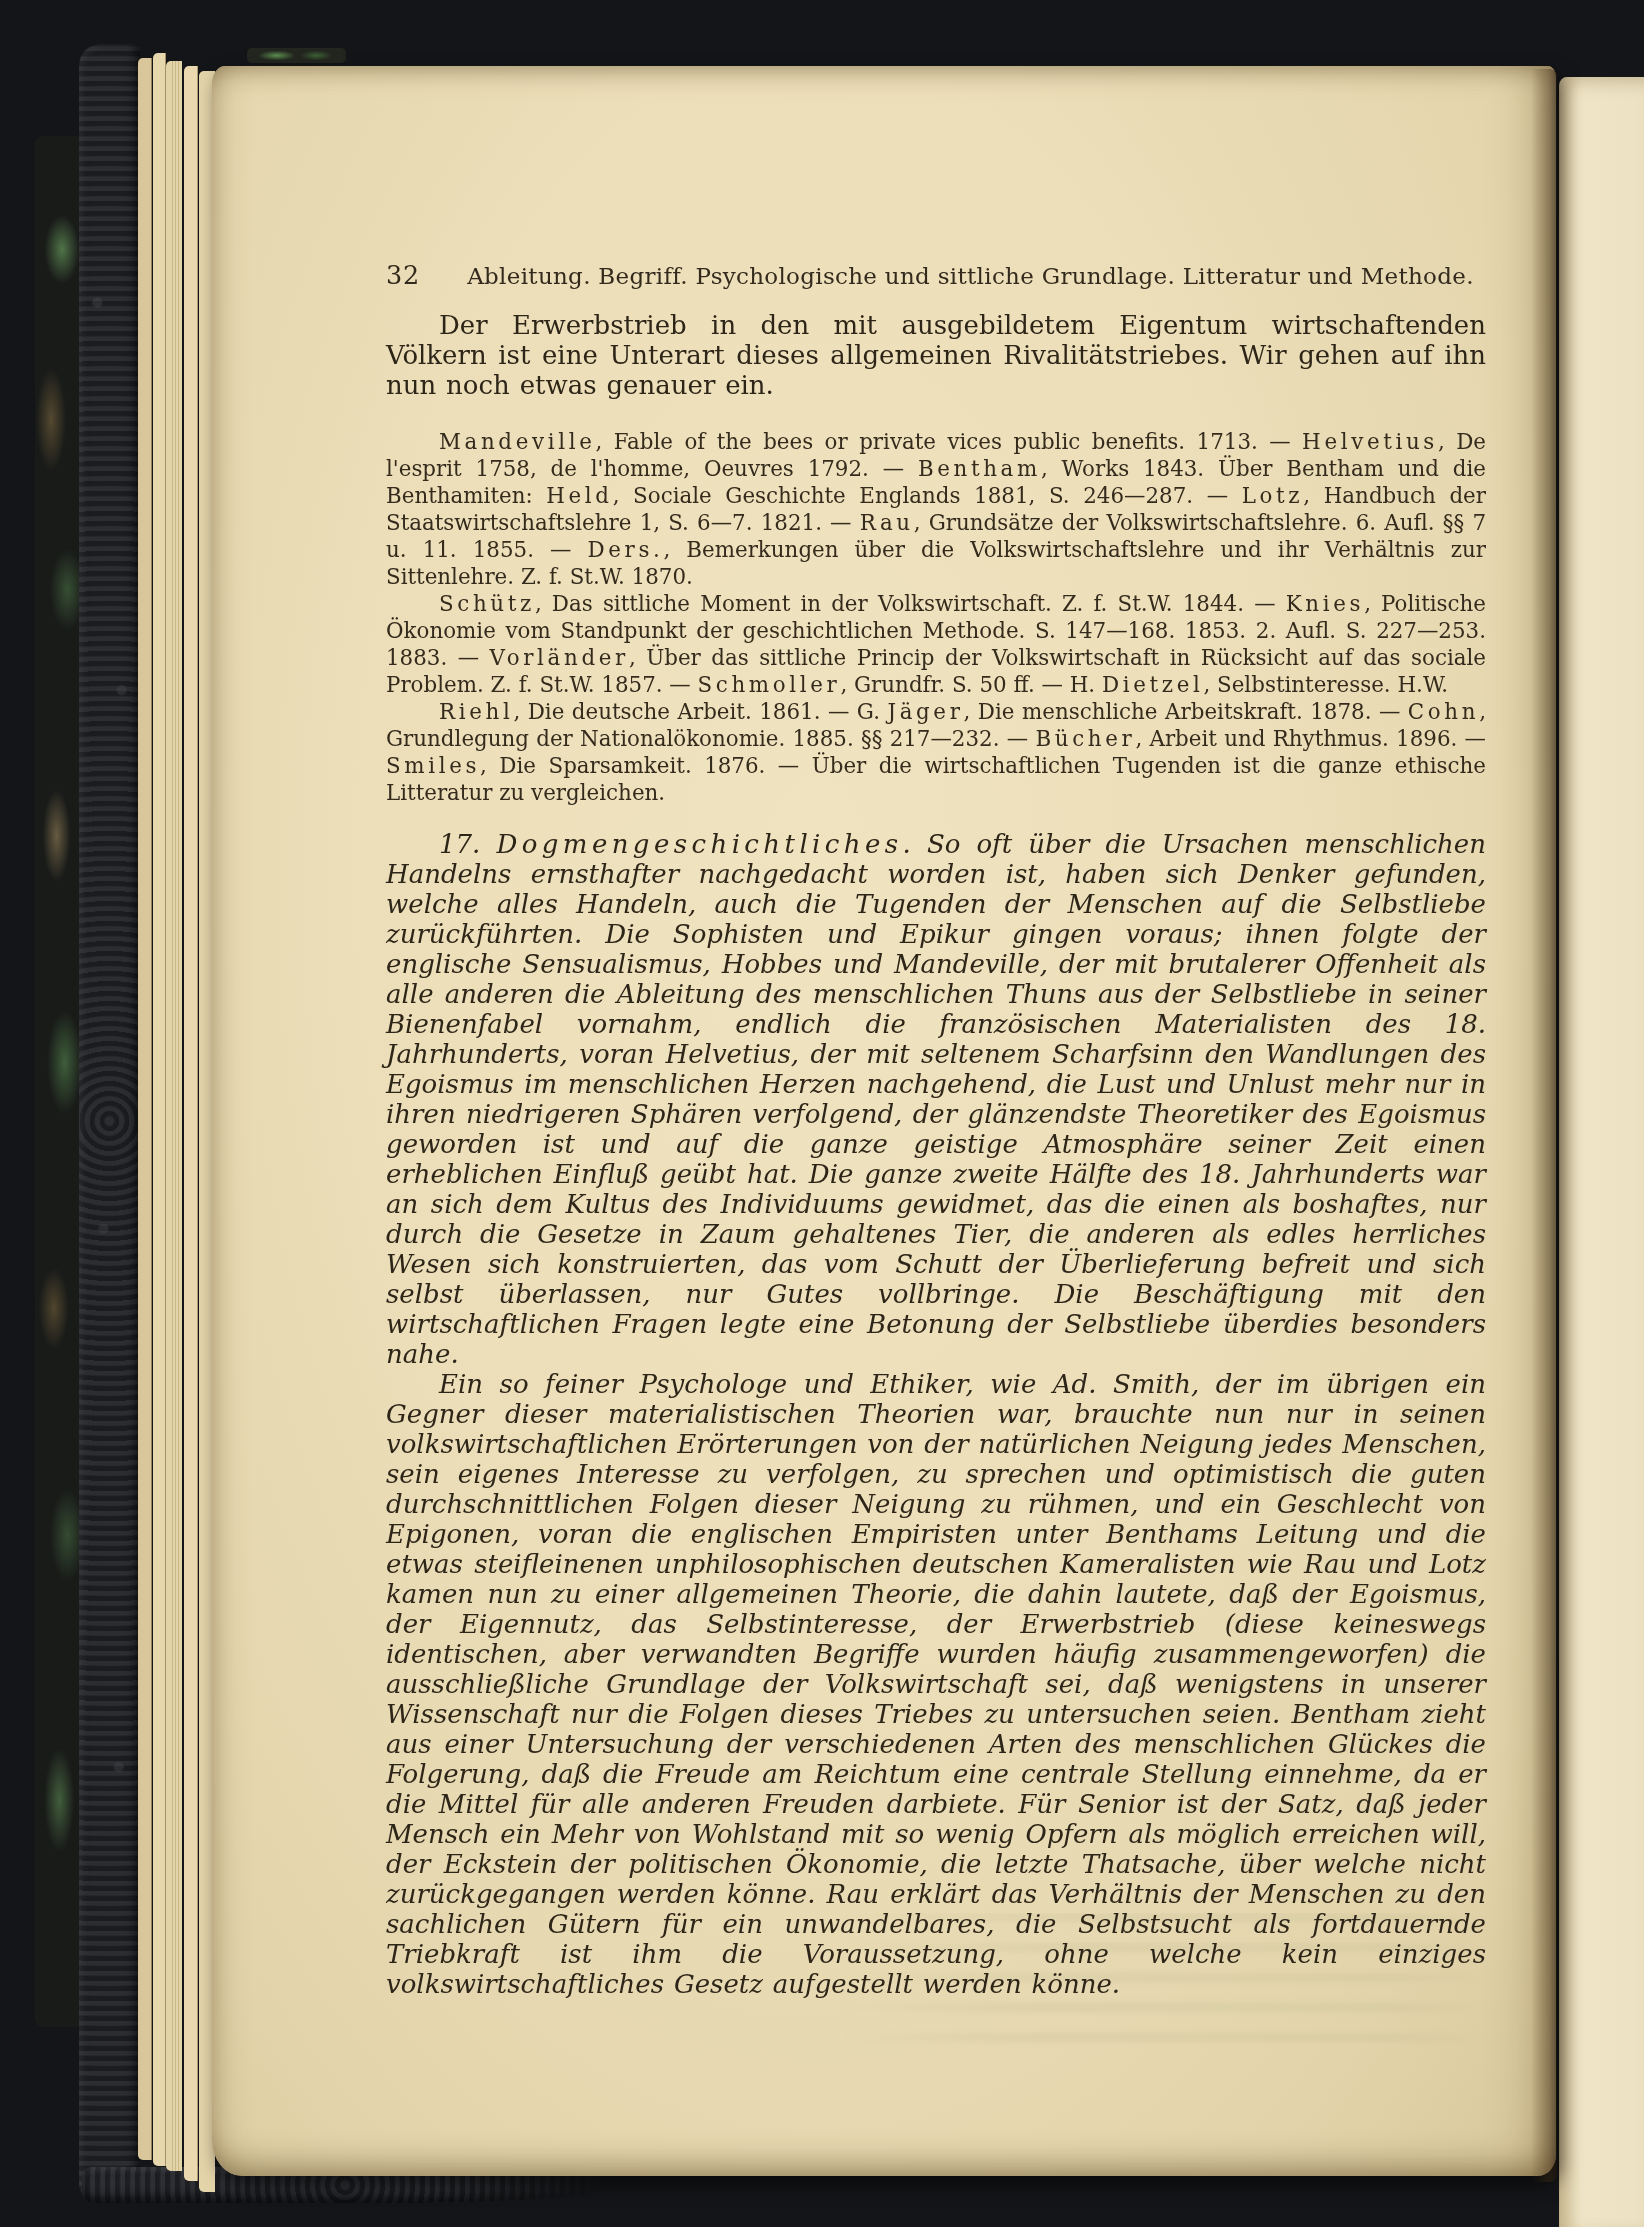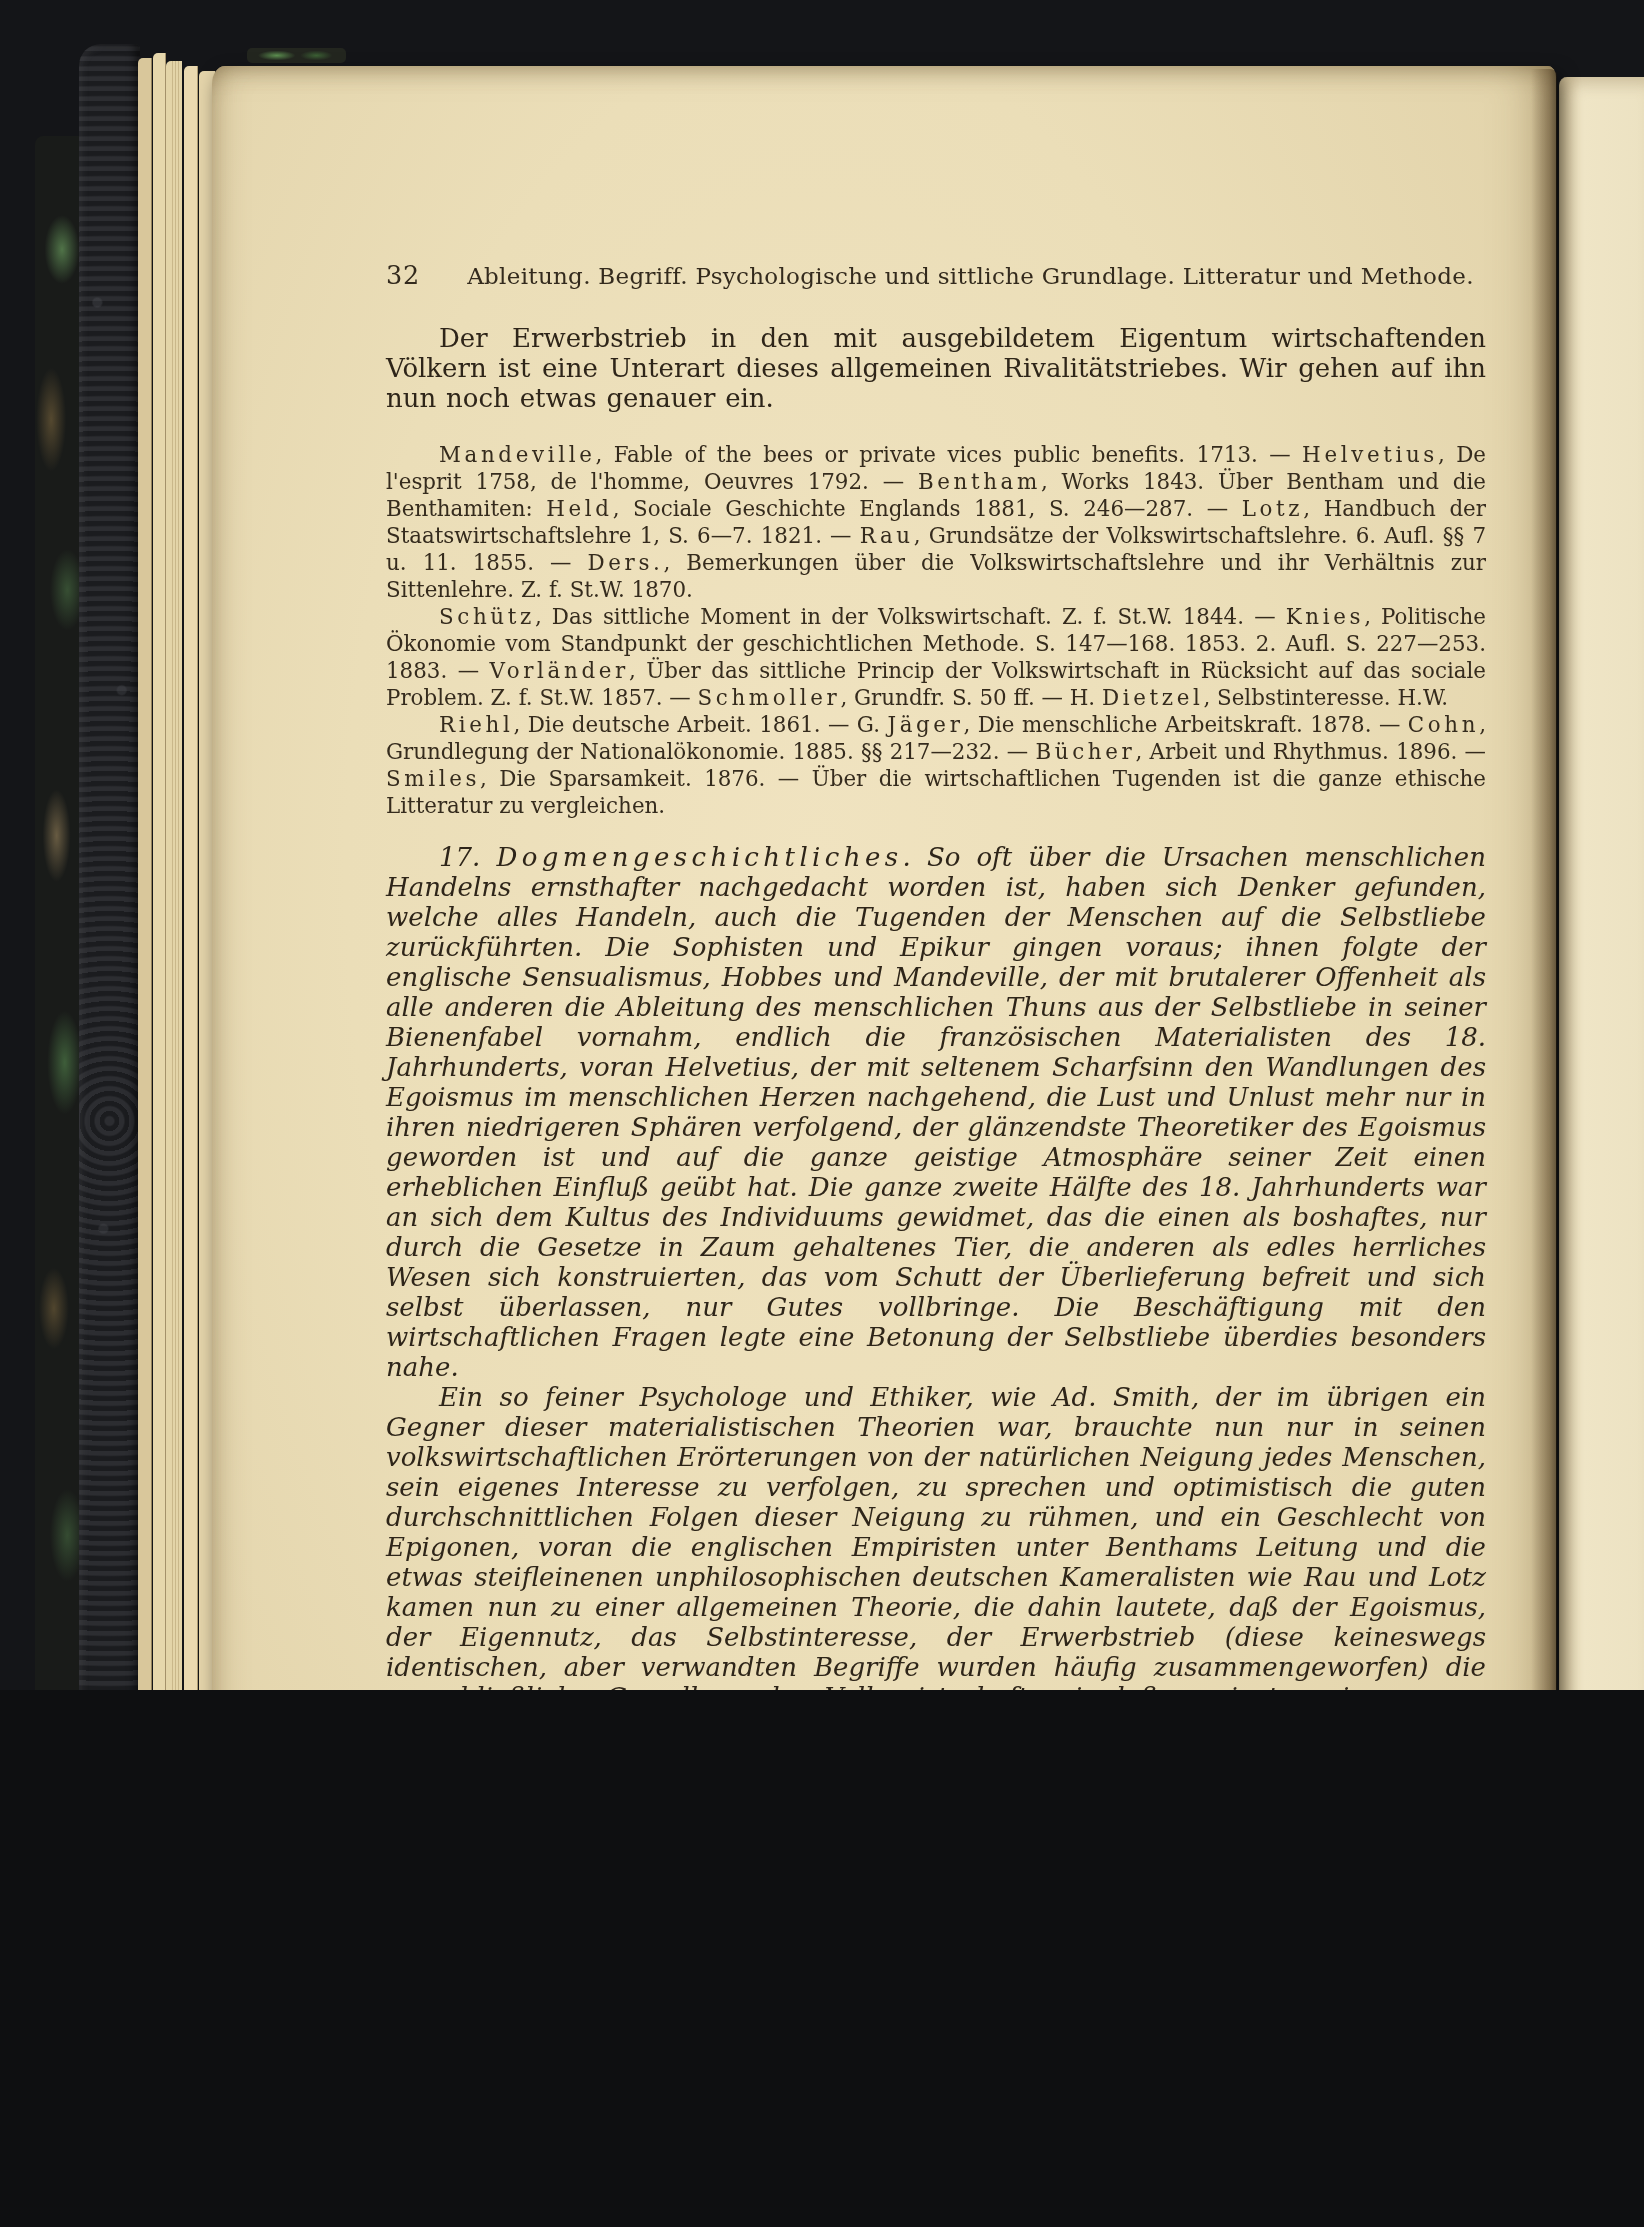--- a/index.html
+++ b/index.html
@@ -1,18 +1,18 @@
 <!DOCTYPE html>
 <html style="font-size:13px"><head>
 <meta charset="utf-8">
 <style>
   html,body{margin:0;padding:0;background:#0e0f11;}
   .scene{
     position:relative;
-    width:1645px;height:1690px;
+    width:1645px;height:2227px;
     overflow:hidden;
     background:
       radial-gradient(circle at 18% 30%, rgba(255,255,255,.025) 0 1.6px, transparent 2.5px),
       radial-gradient(circle at 72% 64%, rgba(255,255,255,.02) 0 1.6px, transparent 2.5px),
       #141518;
     font-family:"DejaVu Serif","Liberation Serif",serif;
   }
   
   .marble{
     position:absolute;left:35px;top:136px;width:54px;height:1891px;
@@ -103,21 +103,21 @@
     position:absolute;left:1531px;top:69px;width:26px;height:2113px;
     background:linear-gradient(to right, rgba(80,60,30,0), rgba(70,50,25,.38) 70%, rgba(35,25,12,.55));
     border-radius:0 6.6px 6.6px 0;
   }
   .content{position:absolute;left:174px;top:194px;width:1100px;}
   .runrow{display:flex;align-items:baseline;font-size:23px;color:#332a1d;}
   .pagenum{width:69px;font-size:25.5px;letter-spacing:0.8px;}
   .runhead{flex:1;text-align:center;letter-spacing:0.3px;}
   p{margin:0;}
   .intro{
-    margin-top:33px;
+    margin-top:20px;
     font-size:26px;line-height:30px;text-align:justify;text-indent:53px;
     word-spacing:1.6px;
   }
   .heading{
     margin:38px 0 0 0;
     text-align:center;font-size:27px;font-weight:bold;letter-spacing:0.5px;
     color:#2b2215;
   }
   .biblio{margin-top:28px;font-size:21.4px;line-height:27px;text-align:justify;color:#352b1d;}
   .biblio p{text-indent:53px;}

